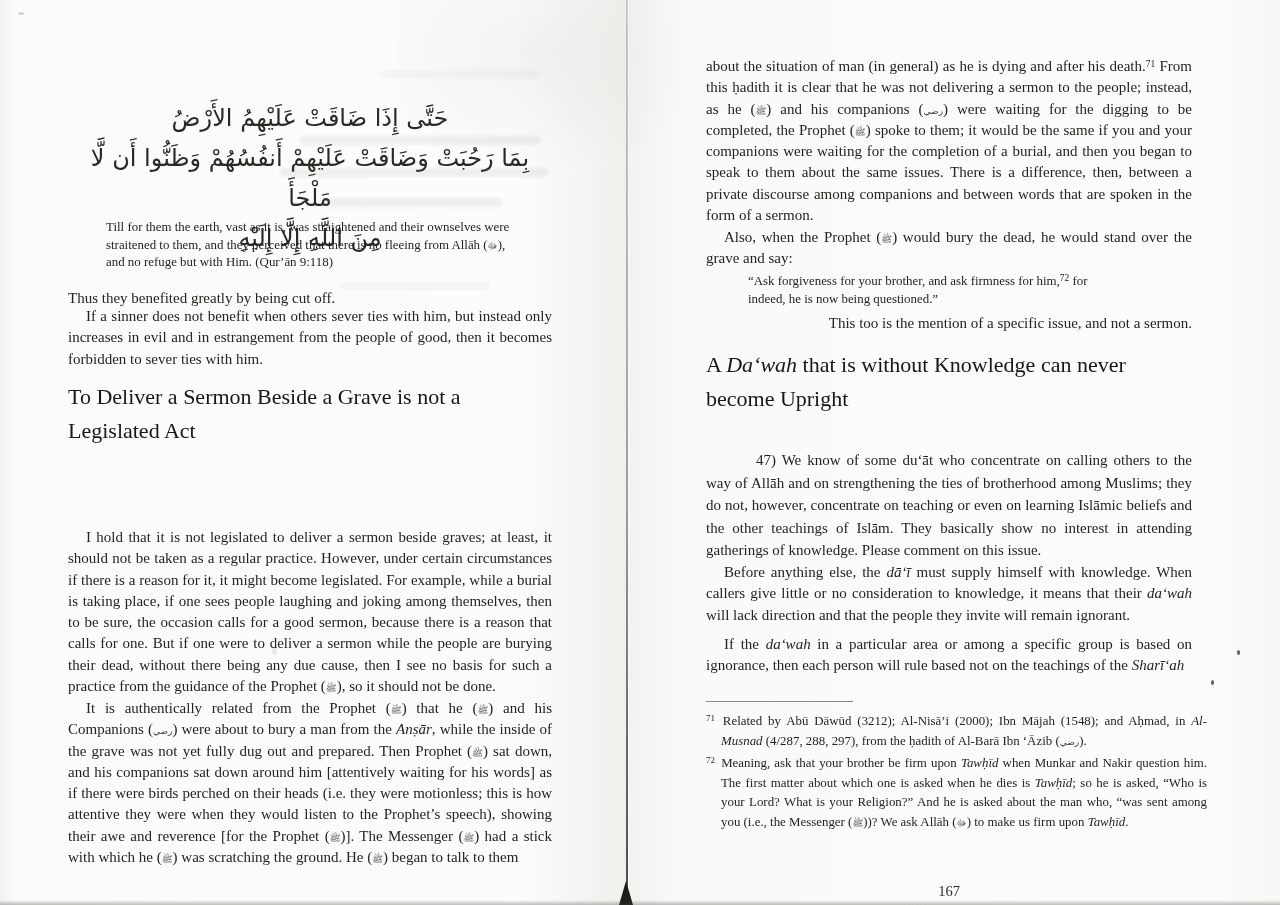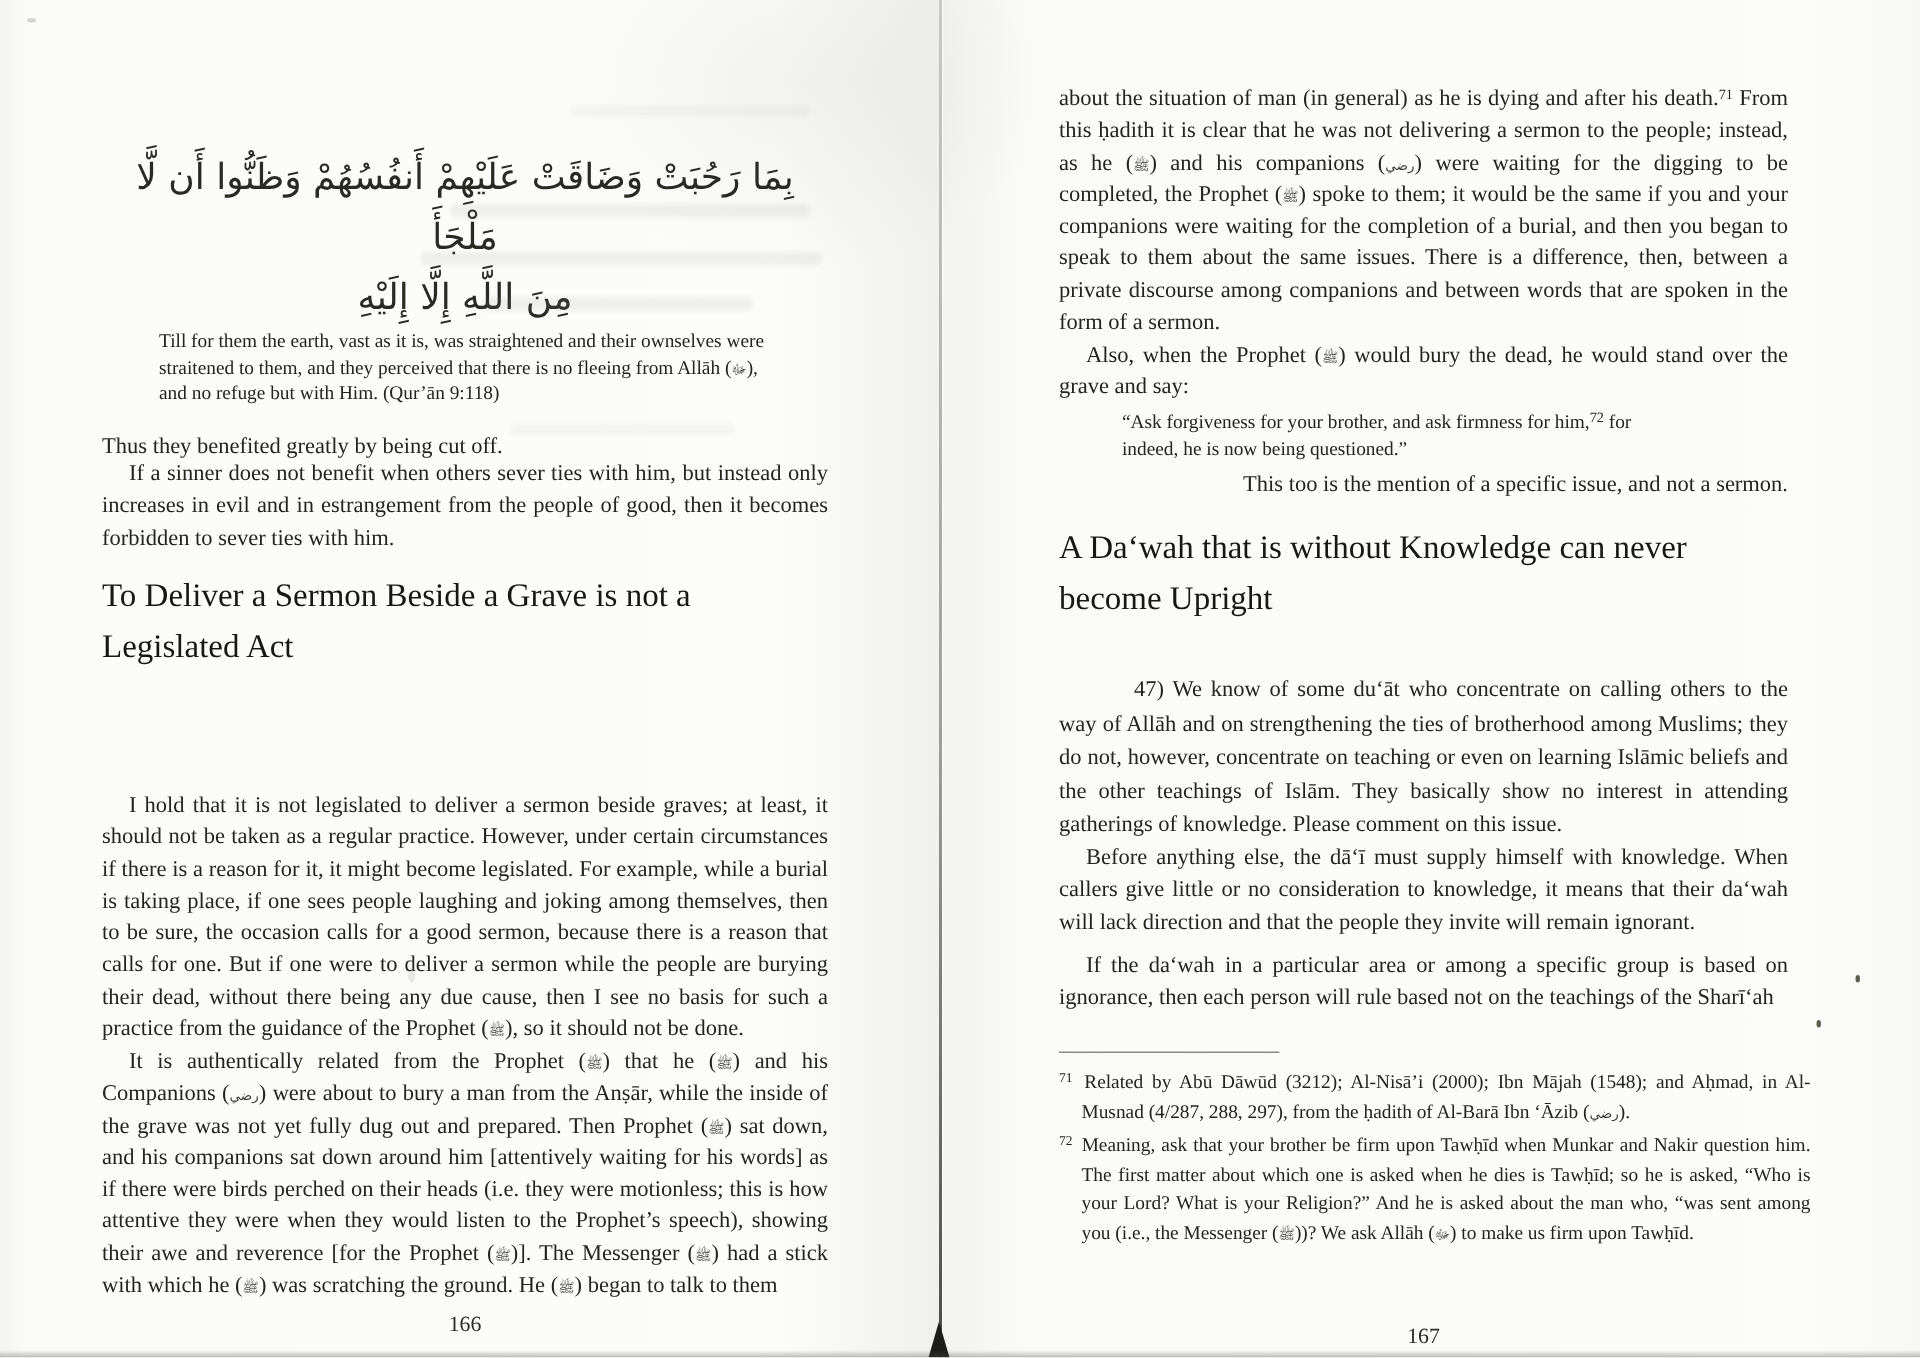--- a/index.html
+++ b/index.html
@@ -29,56 +29,56 @@
   .ind{text-indent:18px;}
   .section-heading{font-size:22px;line-height:34px;text-align:left;color:#171714;}
   .question{text-indent:50px;line-height:22.5px;}
   .verse{left:68px;width:484px;text-align:center;}
   .verse-line{direction:rtl;font-family:"DejaVu Sans",sans-serif;
     font-size:24px;line-height:40px;color:#2a2a25;}
   .quote-block{font-size:12.9px;line-height:17.6px;text-align:left;}
   .fn-rule{position:absolute;left:706px;top:701px;width:147px;height:1px;background:#8a8a85;}
   .footnote{font-size:12.9px;line-height:19.6px;padding-left:15px;text-indent:-15px;}
   .page-number{position:absolute;font-size:14.5px;color:#2b2b27;text-align:center;line-height:18px;}
-  .i{}
+  .i{font-style:italic;}
   .sup{font-size:9.5px;vertical-align:4px;line-height:0;}
   .fnum{font-size:9px;vertical-align:4px;line-height:0;padding-right:2px;}
   .hon{font-family:"DejaVu Sans",sans-serif;font-size:9px;line-height:0;color:#3a3a34;}
   .ghost{position:absolute;border-radius:4px;background:rgba(130,140,120,0.10);filter:blur(1.5px);}
   .speck{position:absolute;border-radius:50%;background:#5d5d52;}
 </style>
 </head>
 <body>
 
 <div class="scan">
 
   <div class="paper paper-left"></div>
   <div class="paper paper-right"></div>
   <div class="blotch"></div>
 
 
   <div class="verse" style="position:absolute;top:98px">
+    <div class="verse-line">حَتَّى إِذَا ضَاقَتْ عَلَيْهِمُ الأَرْضُ</div>
     <div class="verse-line">بِمَا رَحُبَتْ وَضَاقَتْ عَلَيْهِمْ أَنفُسُهُمْ وَظَنُّوا أَن لَّا مَلْجَأَ</div>
     <div class="verse-line">مِنَ اللَّهِ إِلَّا إِلَيْهِ</div>
   </div>
 
   <div class="blk quote-block" style="left:106px;top:219px;width:416px"><span>Till for them the earth, vast as it is, was straightened and their ownselves were straitened to them, and they perceived that there is no fleeing from Allāh (</span><span class="hon">ﷻ</span><span>), and no refuge but with Him. (Qur’ān 9:118)</span></div>
 
   <div class="blk lcol" style="top:288px">Thus they benefited greatly by being cut off.</div>
 
   <div class="blk lcol ind" style="top:306px">If a sinner does not benefit when others sever ties with him, but instead only increases in evil and in estrangement from the people of good, then it becomes forbidden to sever ties with him.</div>
 
   <div class="blk section-heading" style="left:68px;top:380px;width:440px">To Deliver a Sermon Beside a Grave is not a Legislated Act</div>
 
 
   <div class="blk lcol ind" style="top:527px"><span>I hold that it is not legislated to deliver a sermon beside graves; at least, it should not be taken as a regular practice. However, under certain circumstances if there is a reason for it, it might become legislated. For example, while a burial is taking place, if one sees people laughing and joking among themselves, then to be sure, the occasion calls for a good sermon, because there is a reason that calls for one. But if one were to deliver a sermon while the people are burying their dead, without there being any due cause, then I see no basis for such a practice from the guidance of the Prophet (</span><span class="hon">ﷺ</span><span>), so it should not be done.</span></div>
 
   <div class="blk lcol ind" style="top:698px"><span>It is authentically related from the Prophet (</span><span class="hon">ﷺ</span><span>) that he (</span><span class="hon">ﷺ</span><span>) and his Companions (</span><span class="hon">رضي</span><span>) were about to bury a man from the </span><span class="i">Anṣār</span><span>, while the inside of the grave was not yet fully dug out and prepared. Then Prophet (</span><span class="hon">ﷺ</span><span>) sat down, and his companions sat down around him [attentively waiting for his words] as if there were birds perched on their heads (i.e. they were motionless; this is how attentive they were when they would listen to the Prophet’s speech), showing their awe and reverence [for the Prophet (</span><span class="hon">ﷺ</span><span>)]. The Messenger (</span><span class="hon">ﷺ</span><span>) had a stick with which he (</span><span class="hon">ﷺ</span><span>) was scratching the ground. He (</span><span class="hon">ﷺ</span><span>) began to talk to them</span></div>
 
-  <div class="page-number" style="left:68px;top:874px;width:484px">166</div>
 
   <div class="blk rcol" style="top:56px"><span>about the situation of man (in general) as he is dying and after his death.</span><span class="sup">71</span><span> From this ḥadith it is clear that he was not delivering a sermon to the people; instead, as he (</span><span class="hon">ﷺ</span><span>) and his companions (</span><span class="hon">رضي</span><span>) were waiting for the digging to be completed, the Prophet (</span><span class="hon">ﷺ</span><span>) spoke to them; it would be the same if you and your companions were waiting for the completion of a burial, and then you began to speak to them about the same issues. There is a difference, then, between a private discourse among companions and between words that are spoken in the form of a sermon.</span></div>
 
   <div class="blk rcol ind" style="top:227px"><span>Also, when the Prophet (</span><span class="hon">ﷺ</span><span>) would bury the dead, he would stand over the grave and say:</span></div>
 
   <div class="blk quote-block" style="left:748px;top:273px;width:378px"><span>“Ask forgiveness for your brother, and ask firmness for him,</span><span class="sup">72</span><span> for indeed, he is now being questioned.”</span></div>
 
   <div class="blk rcol" style="top:313px;text-align:right">This too is the mention of a specific issue, and not a sermon.</div>
 
   <div class="blk section-heading" style="left:706px;top:348px;width:486px"><span>A </span><span class="i">Da‘wah</span><span> that is without Knowledge can never become Upright</span></div>

